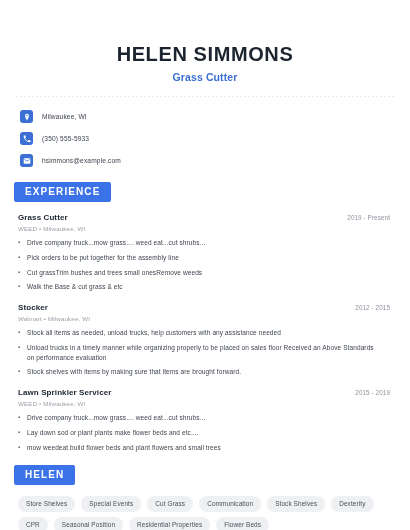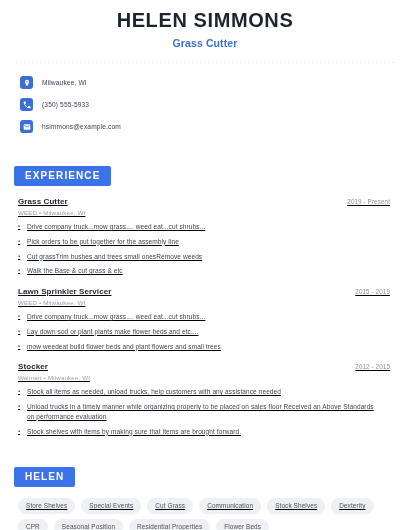--- a/index.html
+++ b/index.html
@@ -14,22 +14,23 @@
     width: 410px;
     height: 530px;
     background: #ffffff;
     padding: 0 14px;
     overflow: hidden;
     position: relative;
   }
 
   
   .header {
-    padding-top: 8px;
+    padding-top: 18px;
     text-align: center;
+    margin-top: 24px;
   }
   .full-name {
     font-size: 20px;
     font-weight: bold;
     letter-spacing: 0.6px;
     color: #1c2430;
     line-height: 1.2;
   }
   .job-title {
     font-size: 10.5px;
@@ -69,21 +70,21 @@
   }
   .cicon svg { display: block; }
   .contact-text {
     font-size: 6.6px;
     color: #3d444e;
     margin-left: 9px;
     letter-spacing: 0.15px;
   }
 
   
-  .section { margin-top: 30px; text-decoration: underline; }
+  .section { margin-top: 12px; }
   .section-badge {
     display: inline-block;
     background: #3b72e8;
     color: #ffffff;
     font-size: 10px;
     font-weight: bold;
     letter-spacing: 1.1px;
     padding: 4px 11px 5px 11px;
     border-radius: 2px;
   }
@@ -226,58 +227,58 @@
           </div>
           <div class="bullet">
             <span class="dot">▪</span>
             <span class="btext">Walk the Base &amp; cut grass &amp; etc</span>
           </div>
         </div>
       </div>
 
       <div class="job">
         <div class="job-head">
+          <span class="job-role">Stocker</span>
+          <span class="job-dates">2012 - 2015</span>
+        </div>
+        <div class="job-meta">Walmart • Milwaukee, WI</div>
+        <div class="bullets">
+          <div class="bullet">
+            <span class="dot">▪</span>
+            <span class="btext">Stock all items as needed, unload trucks, help customers with any assistance needed</span>
+          </div>
+          <div class="bullet">
+            <span class="dot">▪</span>
+            <span class="btext">Unload trucks in a timely manner while organizing properly to be placed on sales floor Received an Above Standards on performance evaluation</span>
+          </div>
+          <div class="bullet">
+            <span class="dot">▪</span>
+            <span class="btext">Stock shelves with items by making sure that items are brought forward.</span>
+          </div>
+        </div>
+      </div>
+
+      <div class="job">
+        <div class="job-head">
           <span class="job-role">Lawn Sprinkler Servicer</span>
           <span class="job-dates">2015 - 2019</span>
         </div>
         <div class="job-meta">WEED • Milwaukee, WI</div>
         <div class="bullets">
           <div class="bullet">
             <span class="dot">▪</span>
             <span class="btext">Drive company truck...mow grass.... weed eat...cut shrubs...</span>
           </div>
           <div class="bullet">
             <span class="dot">▪</span>
             <span class="btext">Lay down sod or plant plants make flower beds and etc....</span>
           </div>
           <div class="bullet">
             <span class="dot">▪</span>
             <span class="btext">mow weedeat build flower beds and plant flowers and small trees</span>
-          </div>
-        </div>
-      </div>
-
-      <div class="job">
-        <div class="job-head">
-          <span class="job-role">Stocker</span>
-          <span class="job-dates">2012 - 2015</span>
-        </div>
-        <div class="job-meta">Walmart • Milwaukee, WI</div>
-        <div class="bullets">
-          <div class="bullet">
-            <span class="dot">▪</span>
-            <span class="btext">Stock all items as needed, unload trucks, help customers with any assistance needed</span>
-          </div>
-          <div class="bullet">
-            <span class="dot">▪</span>
-            <span class="btext">Unload trucks in a timely manner while organizing properly to be placed on sales floor Received an Above Standards on performance evaluation</span>
-          </div>
-          <div class="bullet">
-            <span class="dot">▪</span>
-            <span class="btext">Stock shelves with items by making sure that items are brought forward.</span>
           </div>
         </div>
       </div>
 
     </div>
   </div>
 
   <div class="section">
     <span class="section-badge">HELEN</span>
 

